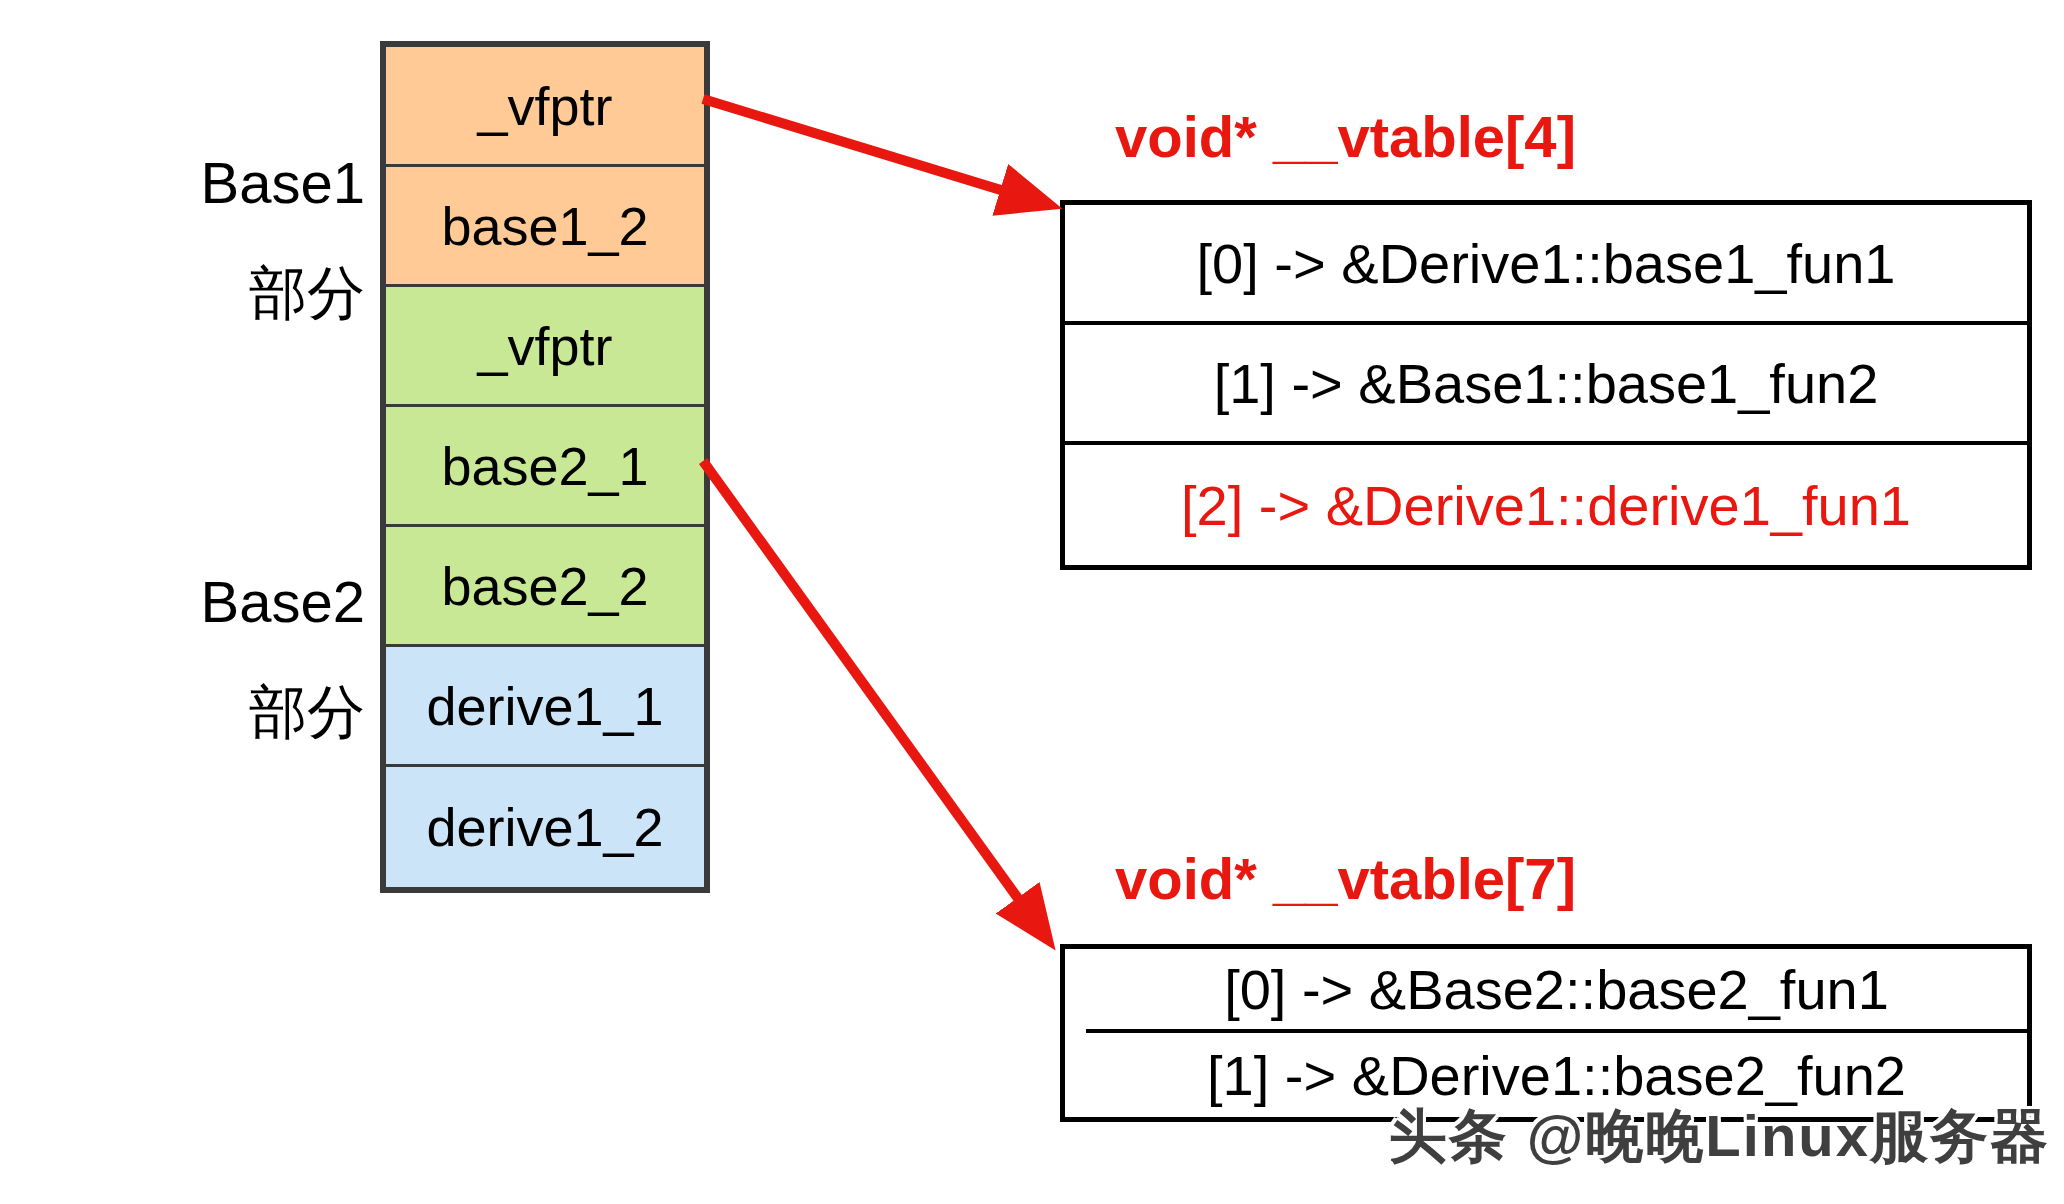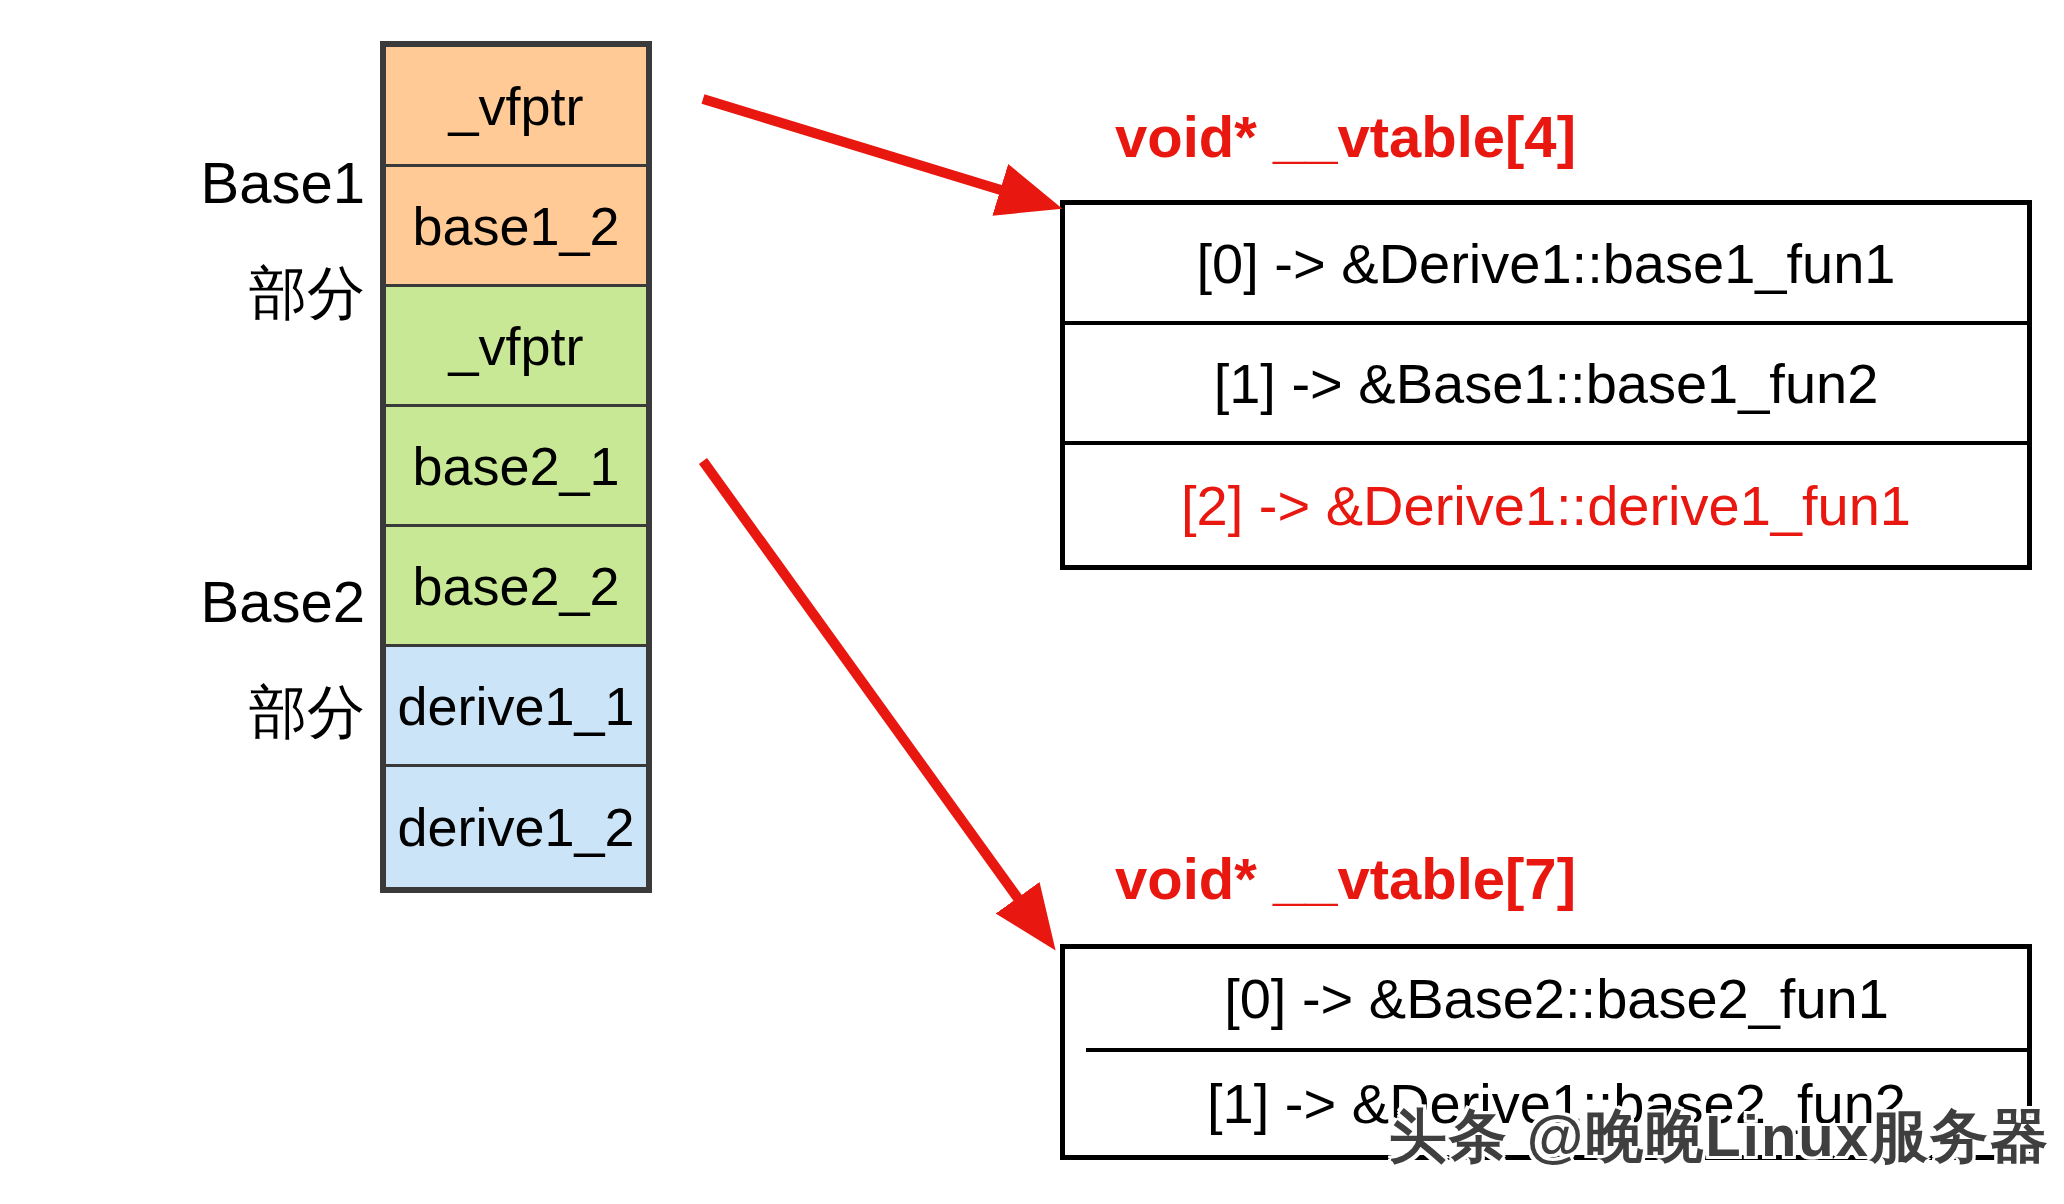--- a/index.html
+++ b/index.html
@@ -32,21 +32,21 @@
     white-space:pre;
   }
   .side-label.l1{top:128px;}
   .side-label.l2{top:547px;}
   .side-label.l3{top:843px;}
 
   
   .mem-col{
     position:absolute;
     left:380px;top:41px;
-    width:272px;
+    width:330px;
     border:6px solid var(--mem_border);
     background:#fff;
   }
   .mem-cell{
     height:120px;
     border-bottom:3px solid var(--mem_border);
     display:flex;align-items:center;justify-content:center;
     font-size:54px;color:#000;
   }
   .mem-cell:last-child{border-bottom:none;}
@@ -75,21 +75,21 @@
   }
   .vtable-box.b1{top:200px;}
   .vtable-box.b2{top:944px;}
   .vtable-row{
     display:flex;align-items:center;justify-content:center;
     border-bottom:4px solid var(--box_border);
     font-size:56px;color:#000;
     white-space:pre;
   }
   .vtable-box.b1 .vtable-row{height:120px;}
-  .vtable-box.b2 .vtable-row{height:103px;margin-left:21px;}
+  .vtable-box.b2 .vtable-row{height:84px;margin-left:21px;}
   .vtable-row:last-child{border-bottom:none;}
   .vtable-row.red{color:var(--accent_red);}
 
   
   .arrow-layer{
     position:absolute;left:0;top:0;
     width:2064px;height:1204px;
     pointer-events:none;
     z-index:5;
   }

